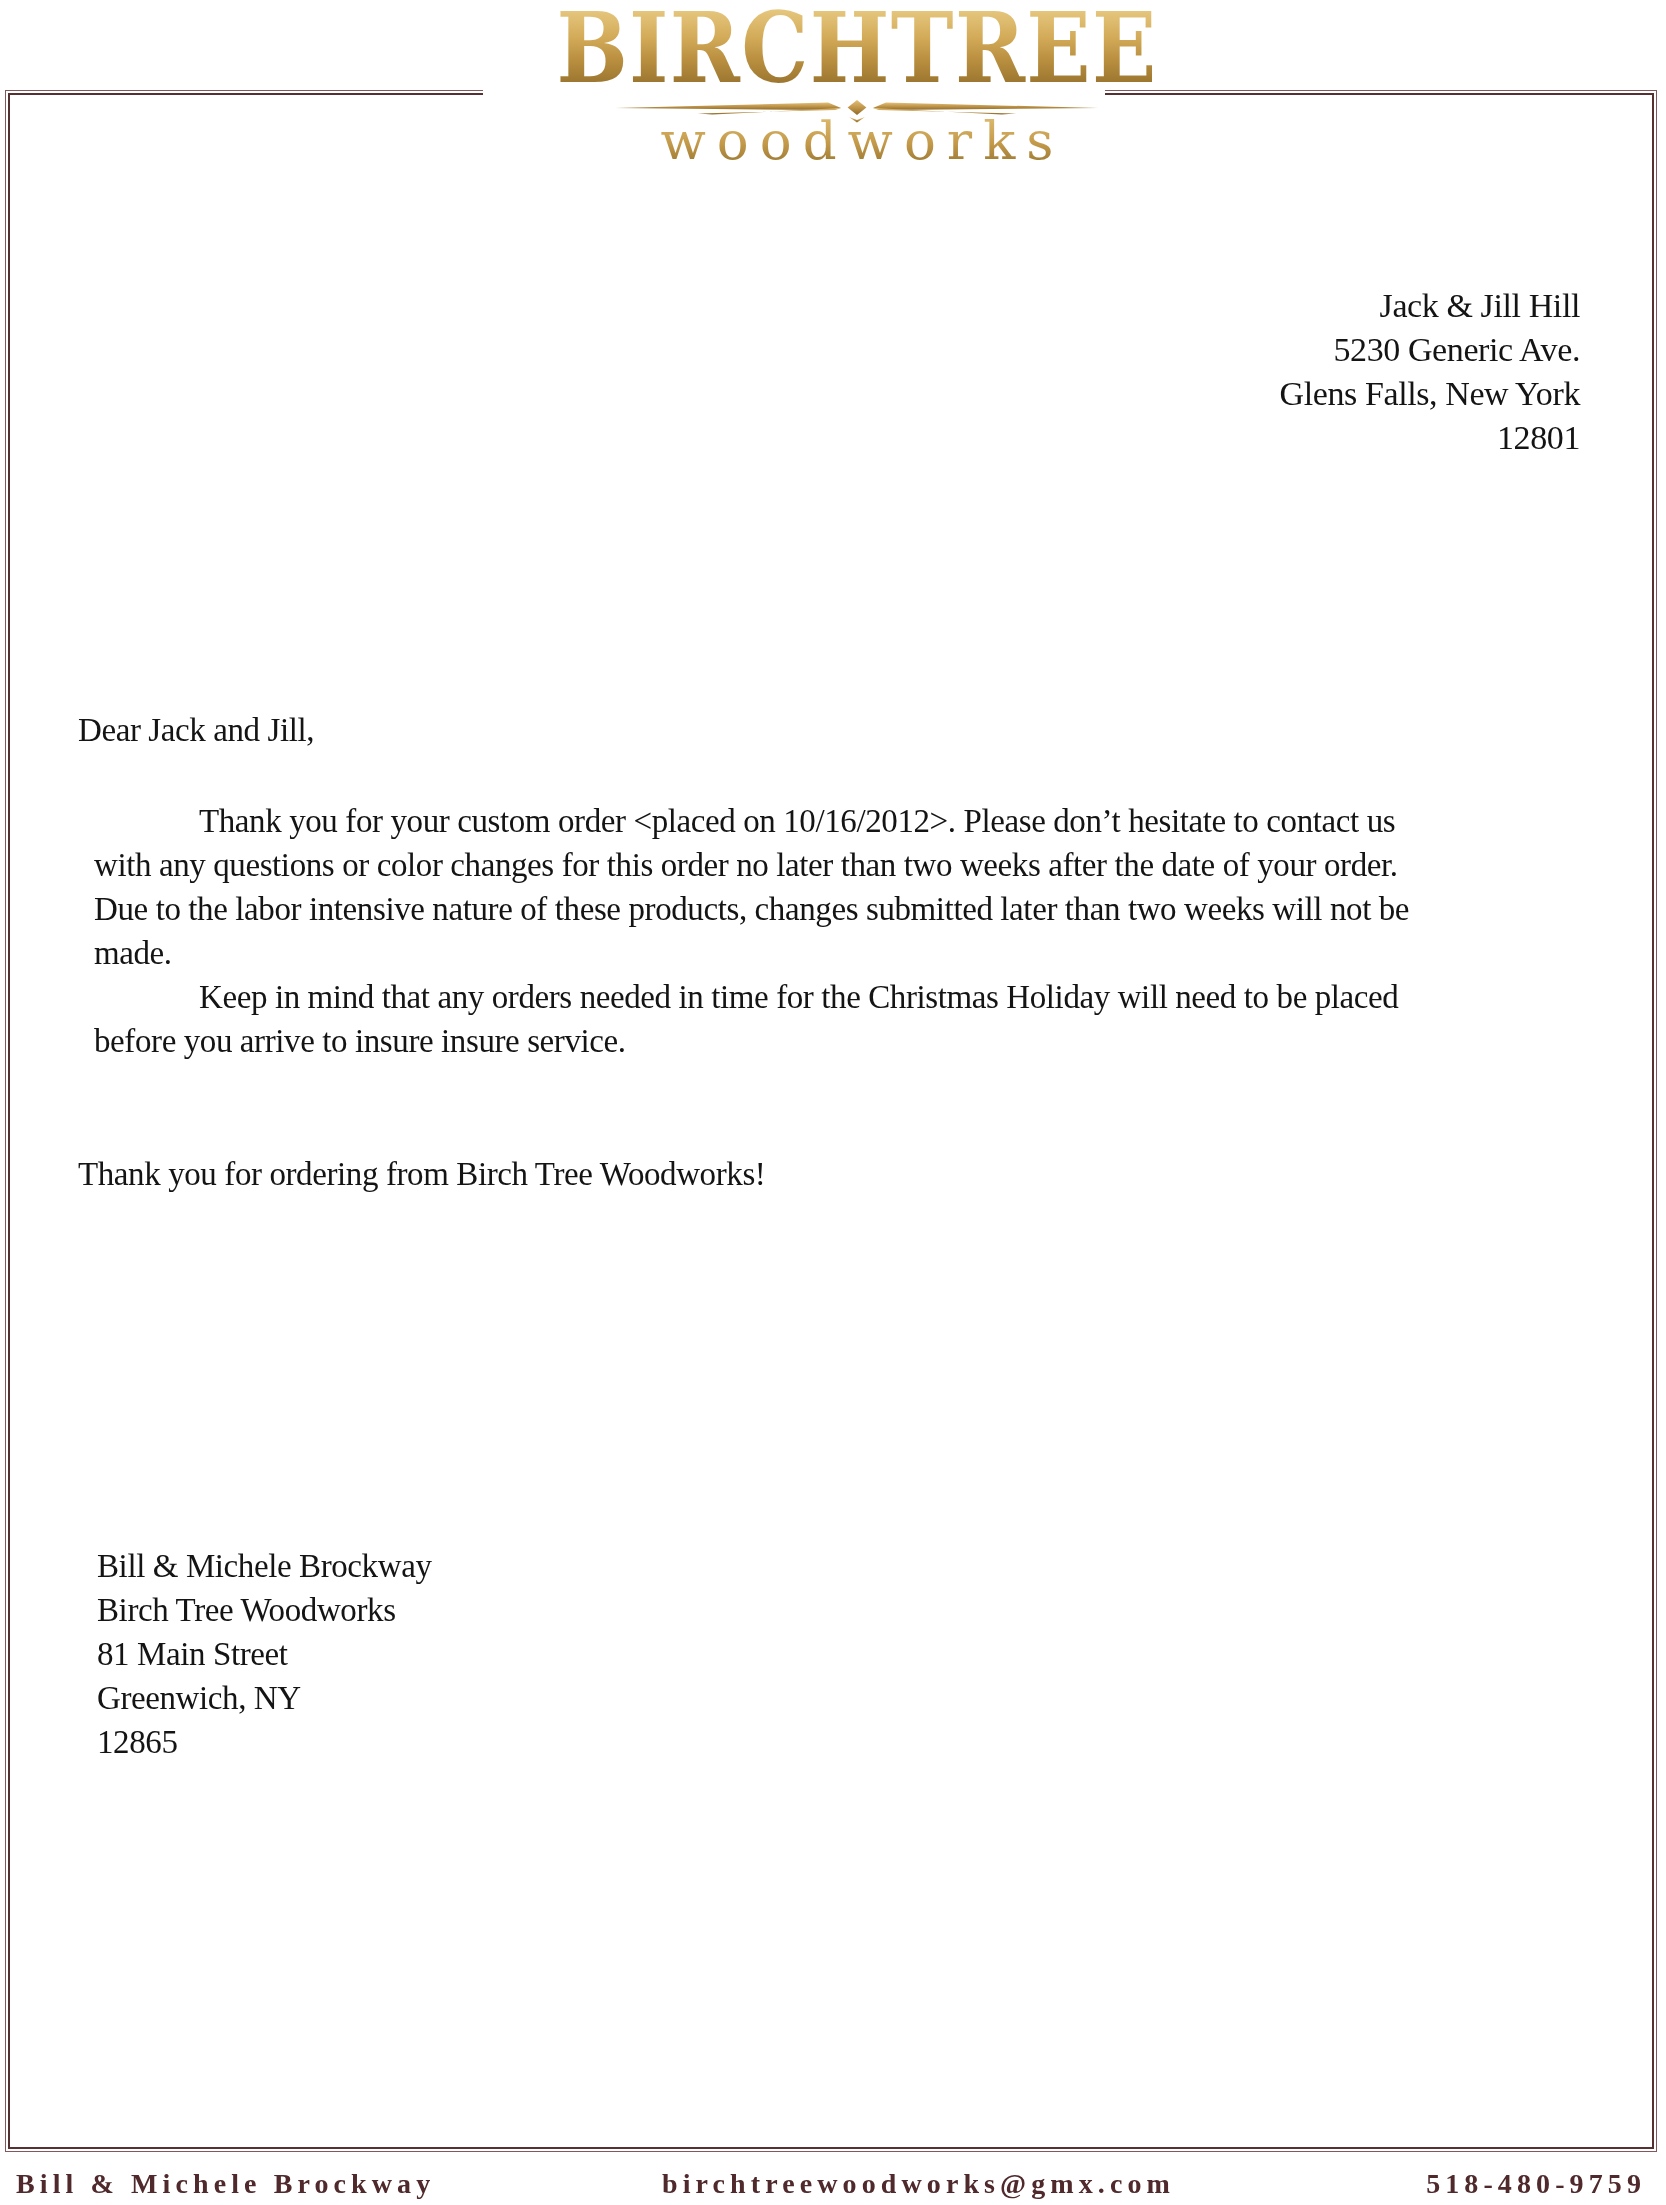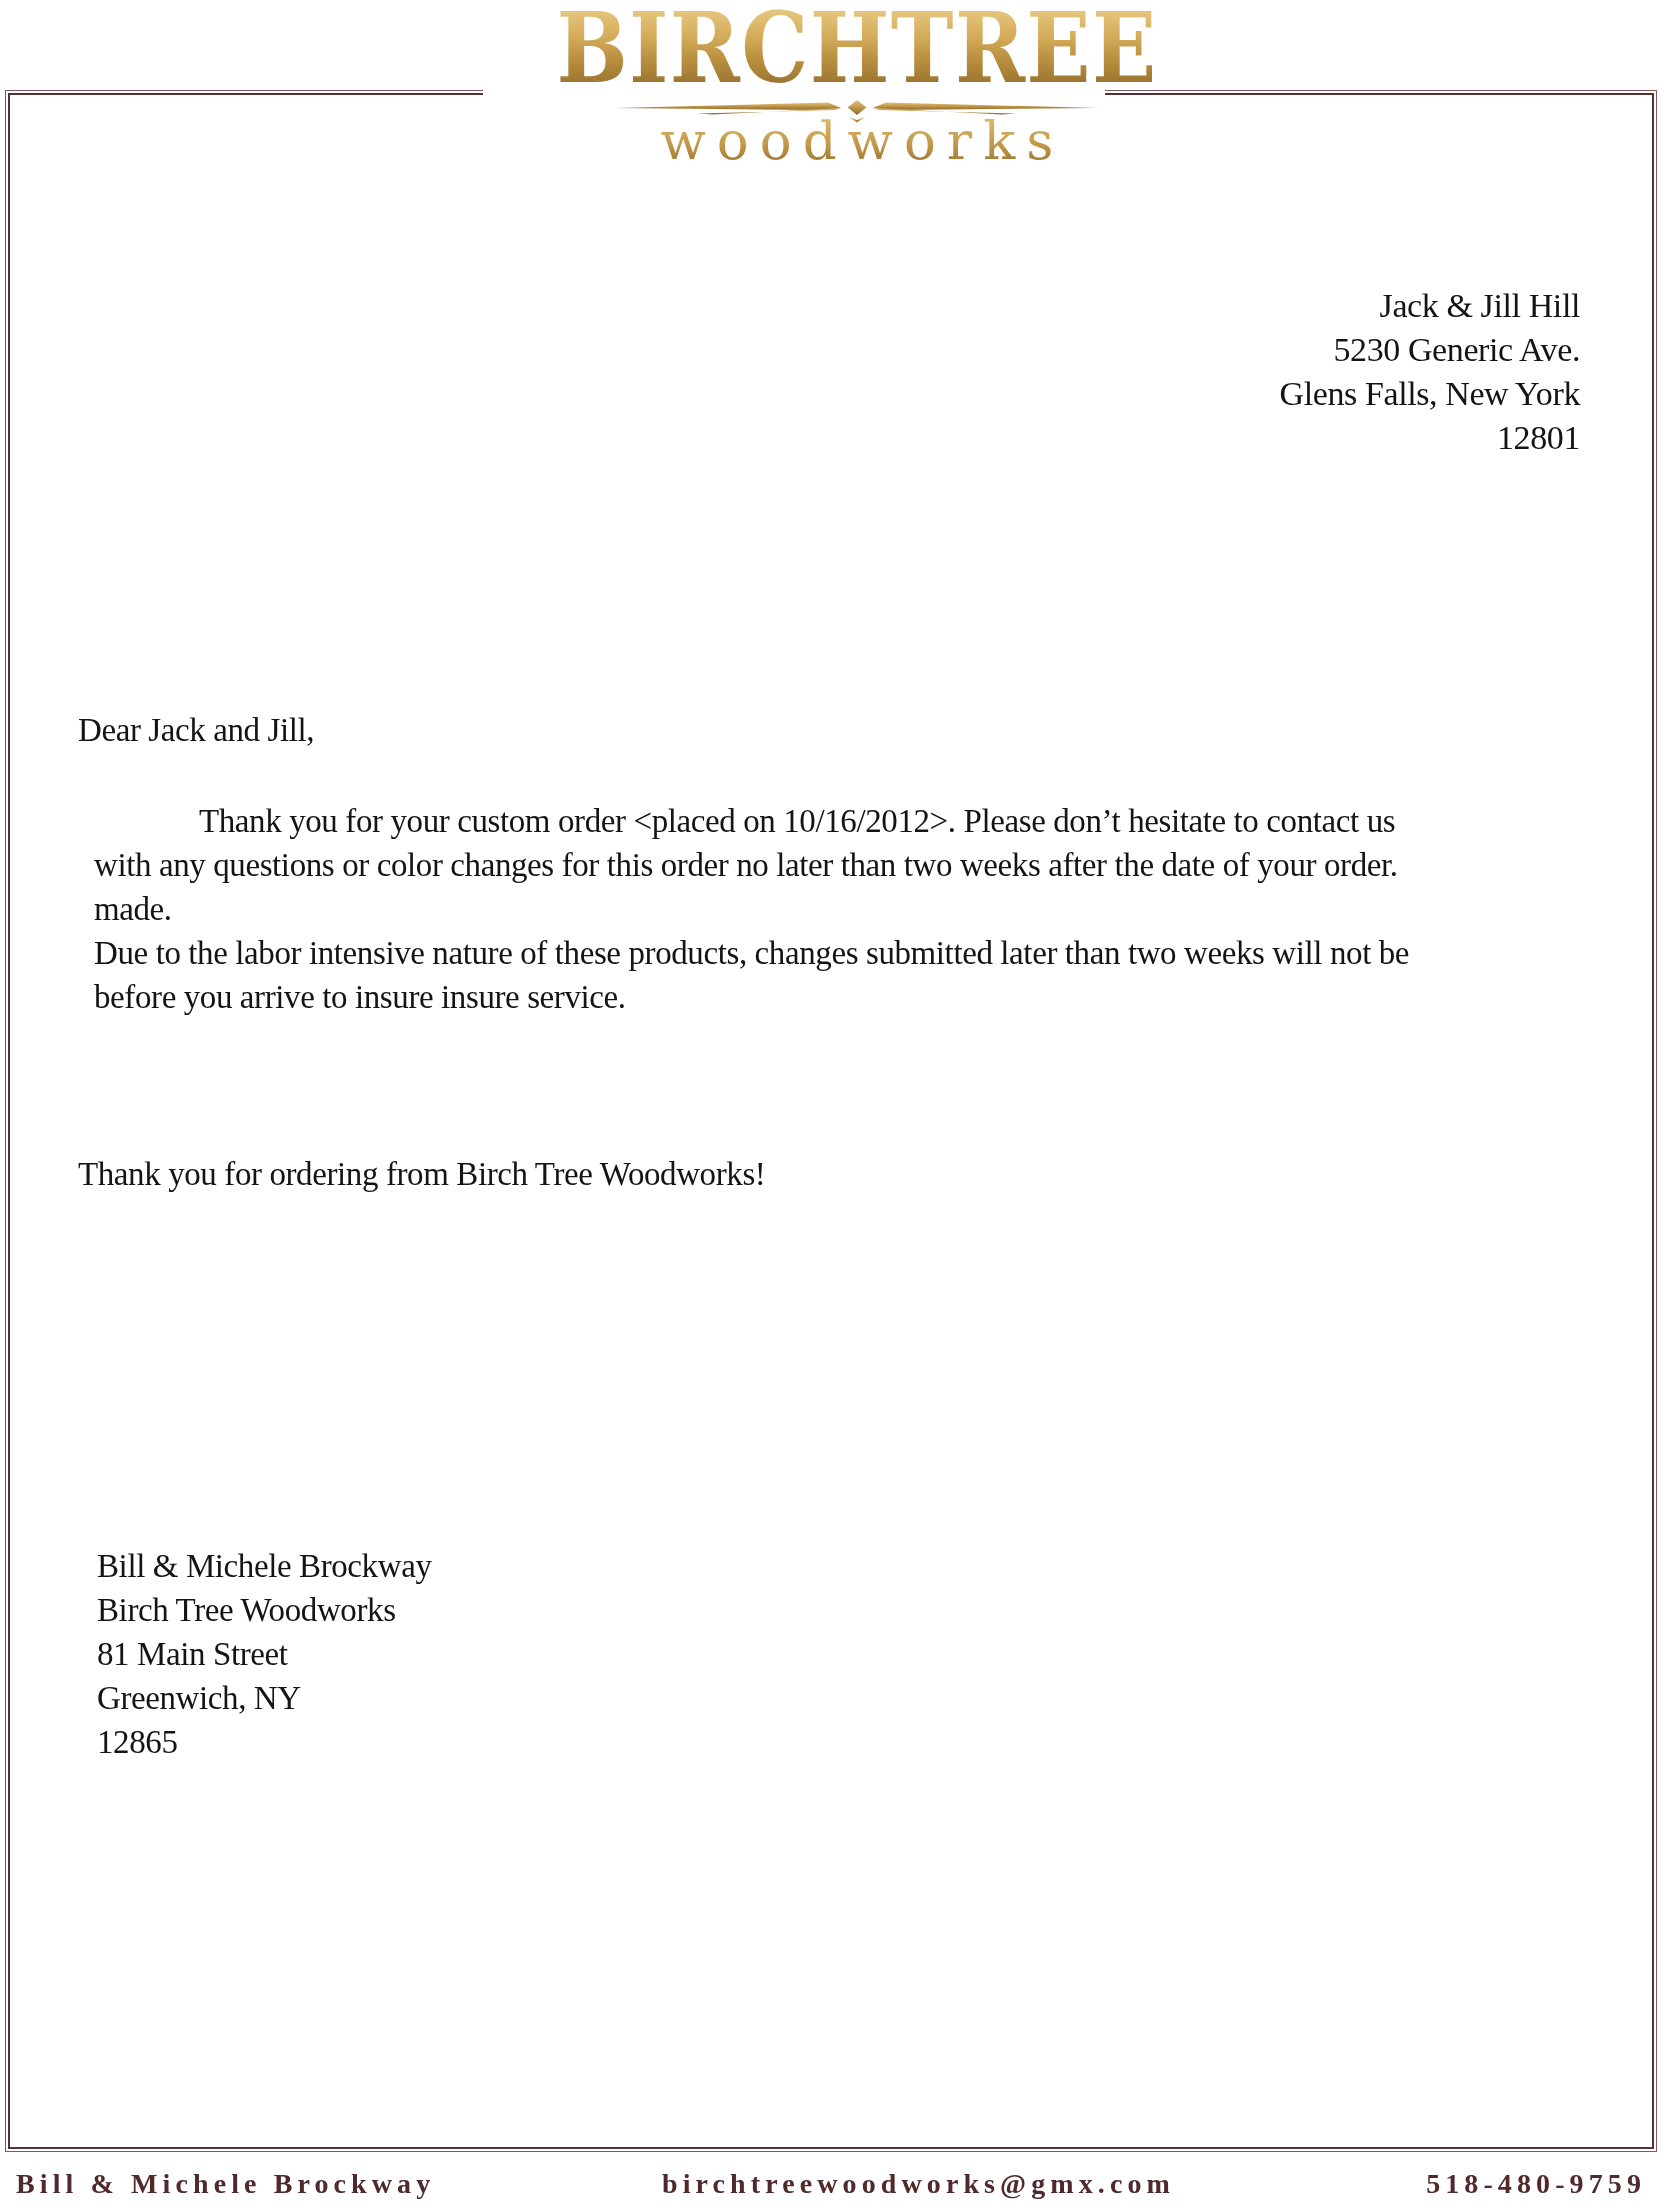--- a/index.html
+++ b/index.html
@@ -139,25 +139,26 @@
     <div class="serif-line">5230 Generic Ave.</div>
     <div class="serif-line">Glens Falls, New York</div>
     <div class="serif-line">12801</div>
   </div>
 
   <div class="salutation serif-line">Dear Jack and Jill,</div>
 
   <div class="paragraph para-1">
     <div class="serif-line indent">Thank you for your custom order &lt;placed on 10/16/2012&gt;. Please don’t hesitate to contact us</div>
     <div class="serif-line">with any questions or color changes for this order no later than two weeks after the date of your order.</div>
+    <div class="serif-line">Due to the labor intensive nature of these products, changes submitted later than two weeks will not be</div>
     <div class="serif-line">made.</div>
-    <div class="serif-line">Due to the labor intensive nature of these products, changes submitted later than two weeks will not be</div>
   </div>
 
   <div class="paragraph para-2">
+    <div class="serif-line indent">Keep in mind that any orders needed in time for the Christmas Holiday will need to be placed</div>
     <div class="serif-line">before you arrive to insure insure service.</div>
   </div>
 
   <div class="closing serif-line">Thank you for ordering from Birch Tree Woodworks!</div>
 
   <div class="signature">
     <div class="serif-line">Bill &amp; Michele Brockway</div>
     <div class="serif-line">Birch Tree Woodworks</div>
     <div class="serif-line">81 Main Street</div>
     <div class="serif-line">Greenwich, NY</div>

